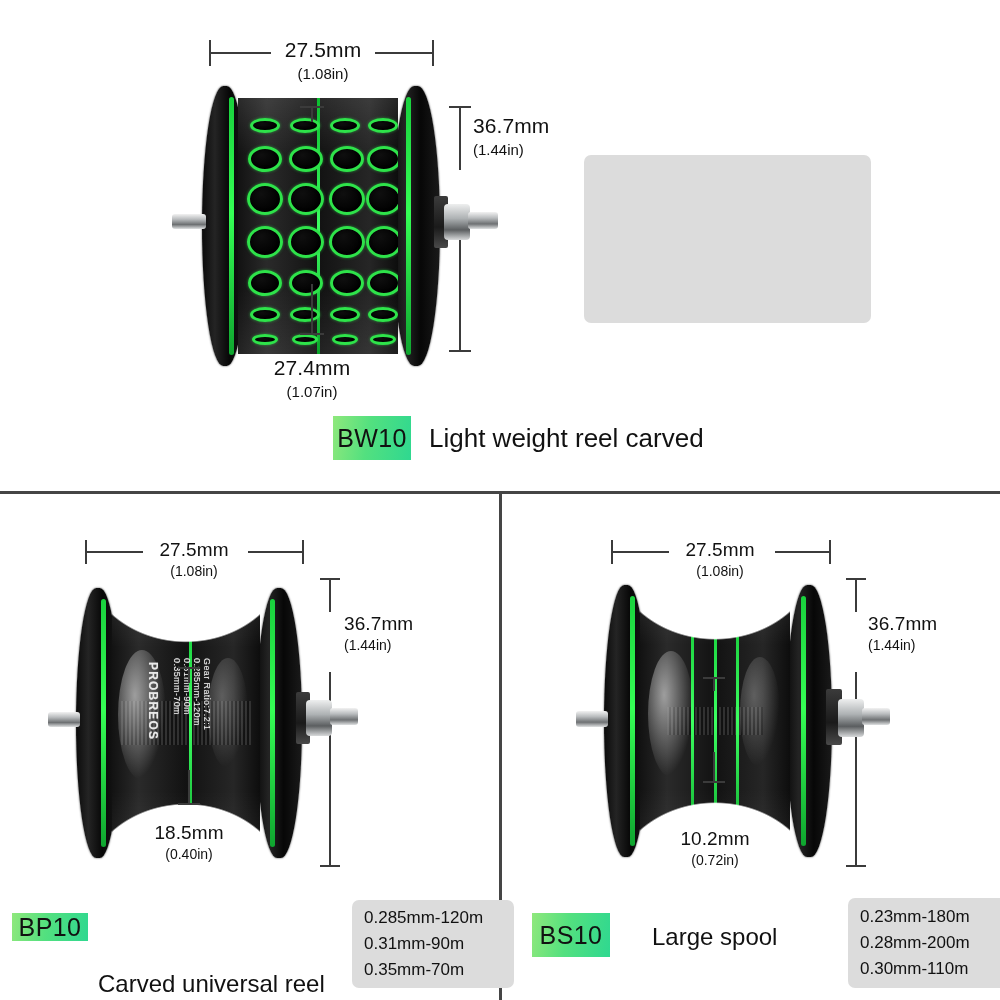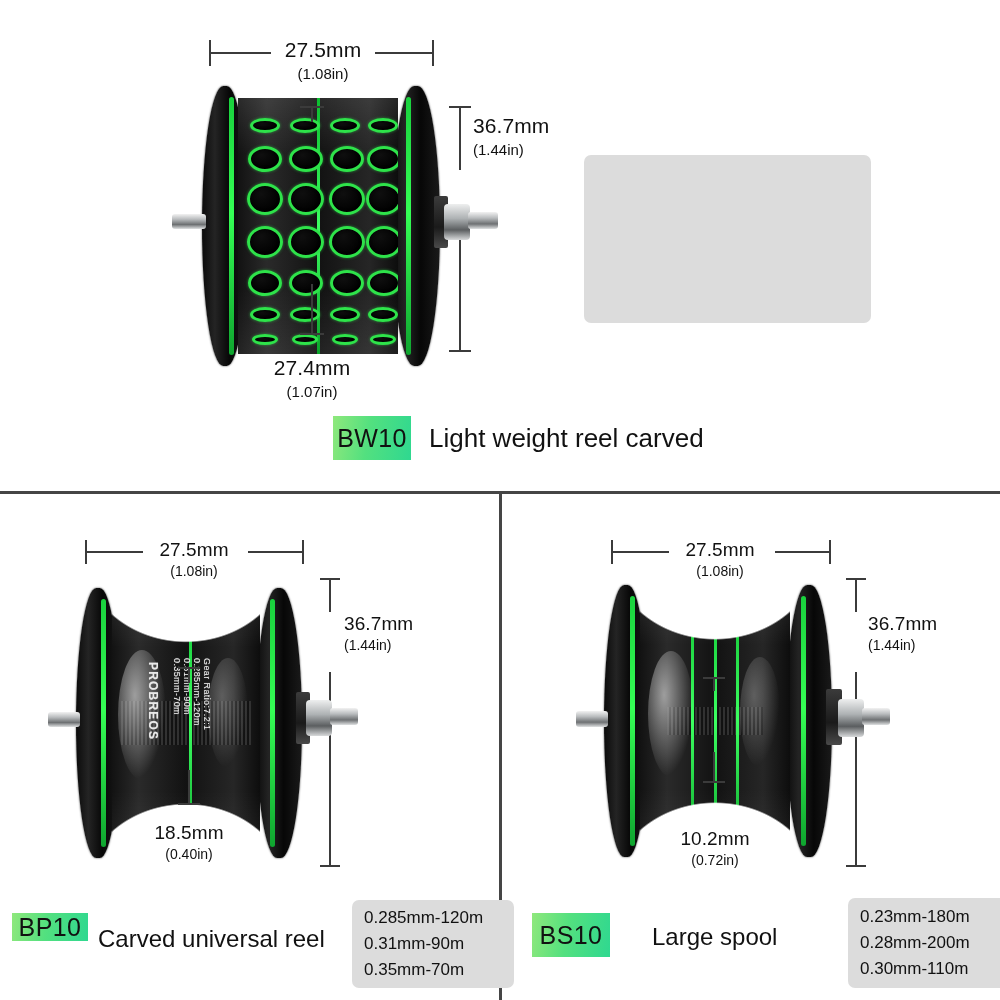--- a/index.html
+++ b/index.html
@@ -284,21 +284,21 @@
     <div class="tick-h" style="left:178px;top:667px;width:22px;"></div>
     <div class="vline" style="left:188px;top:667px;height:16px;"></div>
     <div class="vline" style="left:188px;top:770px;height:34px;"></div>
     <div class="tick-h" style="left:178px;top:803px;width:22px;"></div>
     <div class="dim small" style="left:124px;top:822px;width:130px;">
       <div class="mm">18.5mm</div>
       <div class="in">(0.40in)</div>
     </div>
 
     <div class="badge" style="left:12px;top:913px;width:76px;height:28px;">BP10</div>
-    <div class="caption sm" style="left:98px;top:925px;">Carved universal reel</div>
+    <div class="caption sm" style="left:98px;top:970px;">Carved universal reel</div>
     <div class="specbox sm" style="left:352px;top:900px;width:138px;height:72px;">
       <span>0.285mm-120m</span>
       <span>0.31mm-90m</span>
       <span>0.35mm-70m</span>
     </div>
   </div>
 
   <div>
 
     <div class="tick-v" style="left:611px;top:540px;height:24px;"></div>

